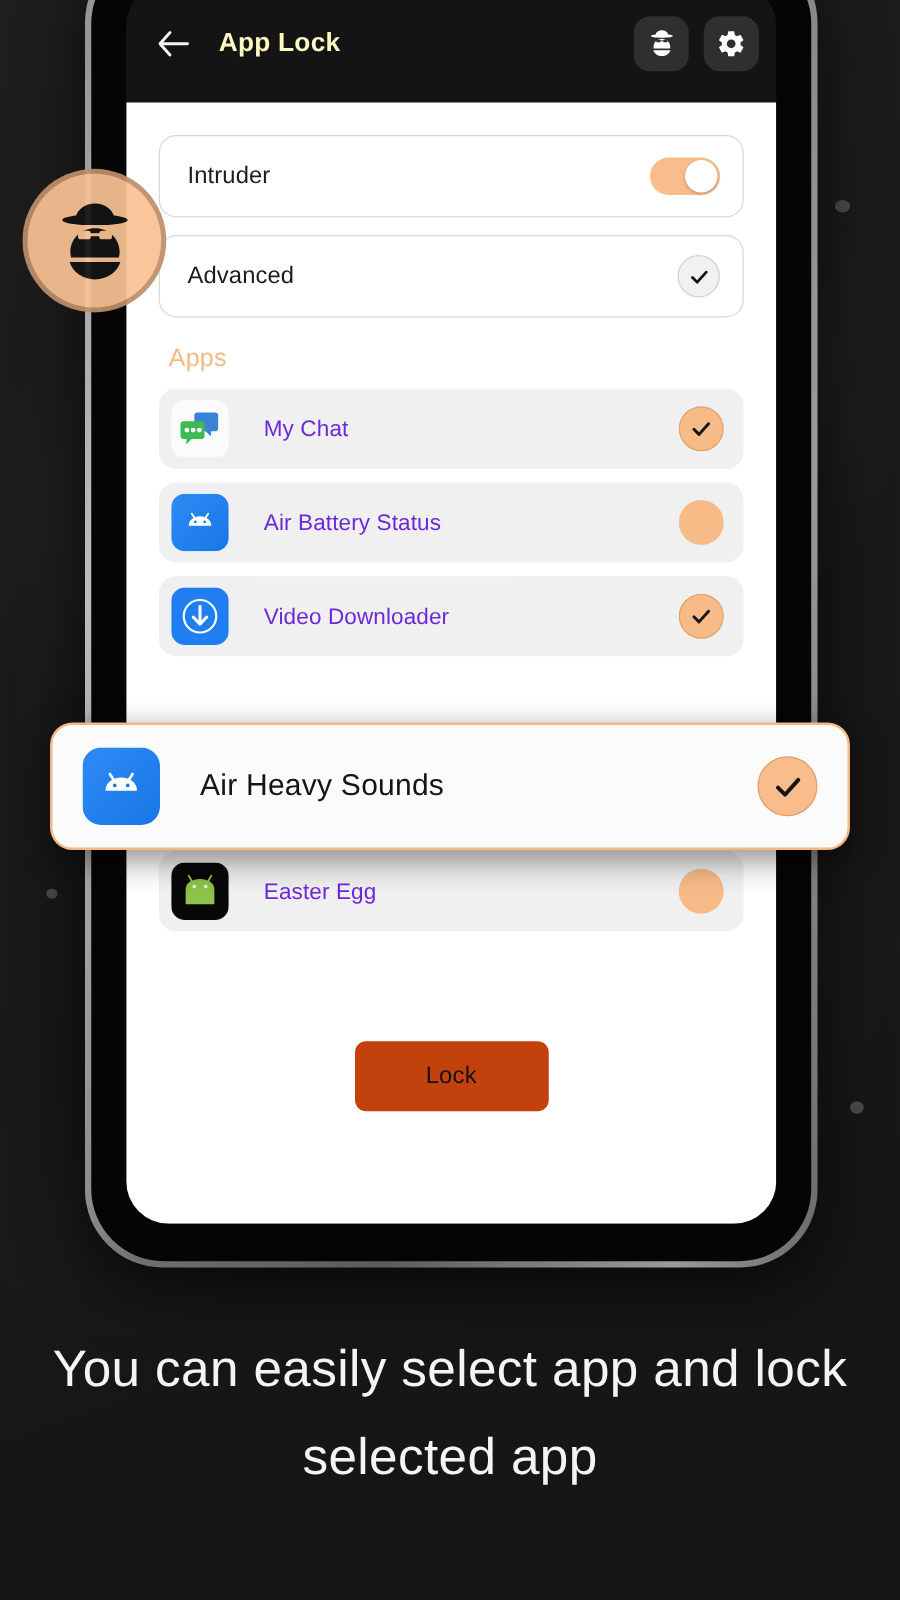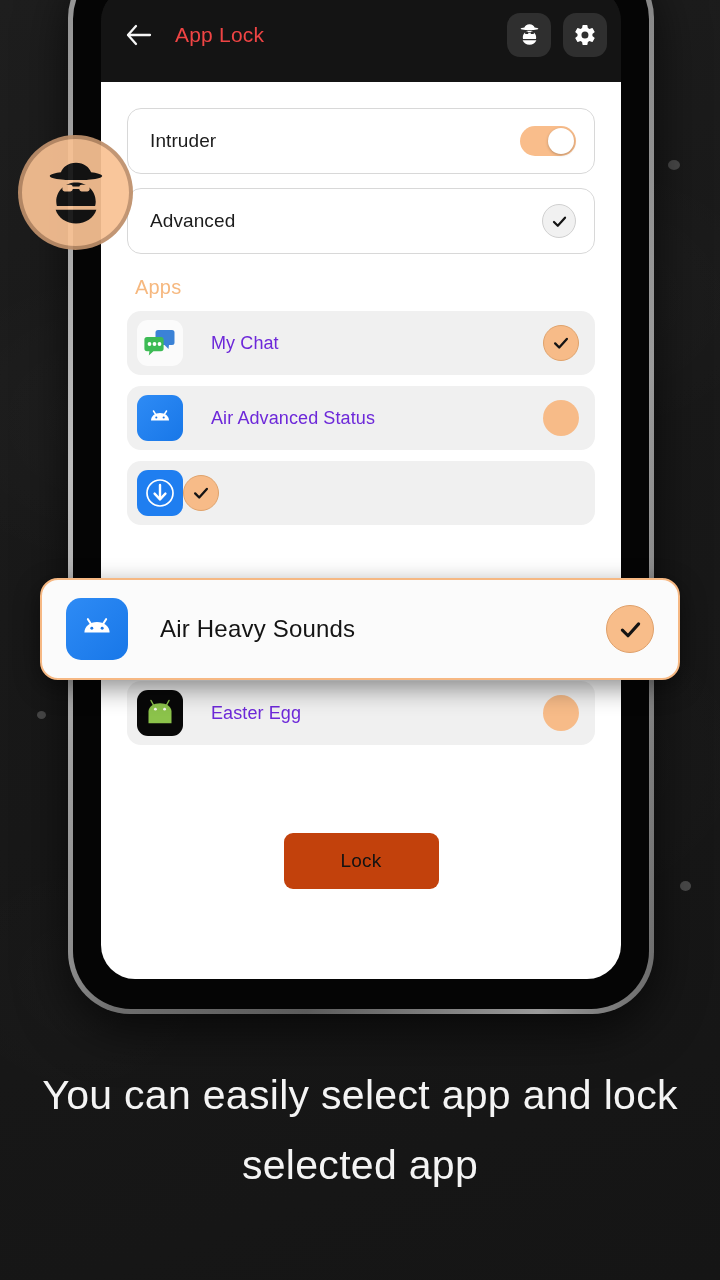--- a/index.html
+++ b/index.html
@@ -70,23 +70,23 @@
     align-items: center;
     padding: 0 14px 0 16px;
     flex: 0 0 auto;
   }
   #back-btn {
     width: 44px; height: 44px;
     display: flex; align-items: center; justify-content: center;
     cursor: pointer;
   }
   #app-title {
-    color: #ef4444;
+    color: #fef9c3;
     font-size: 21px;
-    font-weight: 400;
+    font-weight: 700;
     margin-left: 14px;
     letter-spacing: 0.2px;
   }
   #appbar-spacer { flex: 1; }
   .appbar-icon-btn {
     width: 44px; height: 44px;
     border-radius: 13px;
     background: #2f2f2f;
     display: flex; align-items: center; justify-content: center;
     margin-left: 12px;
@@ -380,34 +380,35 @@
               <span class="android-blue">
                 <svg width="30" height="30" viewBox="0 0 30 30">
                   <path d="M6 17.5c0-4.4 4-7.5 9-7.5s9 3.1 9 7.5z" fill="#ffffff"></path>
                   <line x1="8.5" y1="8" x2="10.8" y2="11.6" stroke="#ffffff" stroke-width="1.5" stroke-linecap="round"></line>
                   <line x1="21.5" y1="8" x2="19.2" y2="11.6" stroke="#ffffff" stroke-width="1.5" stroke-linecap="round"></line>
                   <circle cx="11.3" cy="14.5" r="1.05" fill="#1877e8"></circle>
                   <circle cx="18.7" cy="14.5" r="1.05" fill="#1877e8"></circle>
                 </svg>
               </span>
             </span>
-            <span class="app-name">Air Advanced Status</span>
+            <span class="app-name">Air Battery Status</span>
             <span class="sel-circle"></span>
           </div>
 
           <div class="app-row">
             <span class="app-icon">
               <span class="bluebox">
                 <svg width="38" height="38" viewBox="0 0 38 38">
                   <circle cx="19" cy="19" r="13" fill="none" stroke="#ffffff" stroke-width="1.7"></circle>
                   <line x1="19" y1="11" x2="19" y2="25" stroke="#ffffff" stroke-width="2.4" stroke-linecap="round"></line>
                   <path d="M13.6 19.6 L19 25.4 L24.4 19.6" fill="none" stroke="#ffffff" stroke-width="2.4" stroke-linecap="round" stroke-linejoin="round"></path>
                 </svg>
               </span>
             </span>
+            <span class="app-name">Video Downloader</span>
             <span class="sel-circle checked">
               <svg width="18" height="18" viewBox="0 0 20 20">
                 <path d="M3.5 10.5 L8 15 L16.5 5.5" fill="none" stroke="#141414" stroke-width="2.6" stroke-linecap="round" stroke-linejoin="round"></path>
               </svg>
             </span>
           </div>
 
           <div style="height:70px;flex:0 0 auto;"></div>
 
           <div class="app-row">

